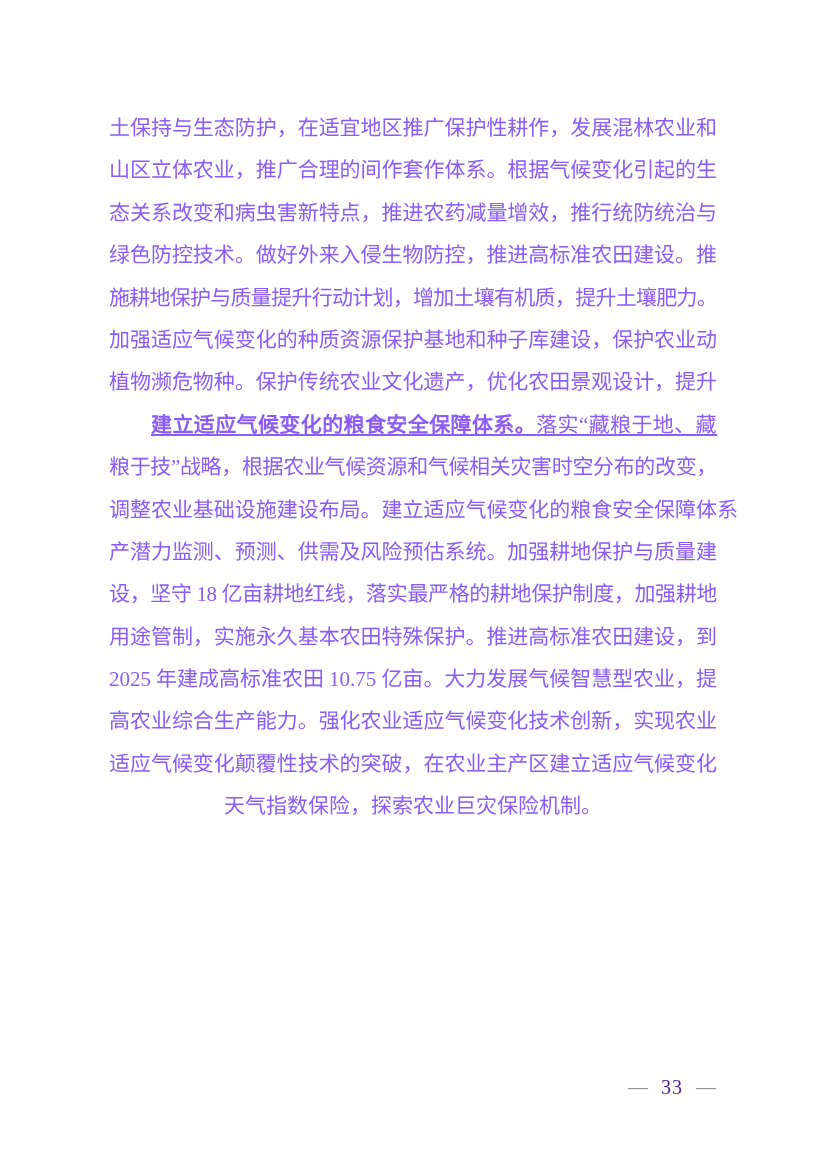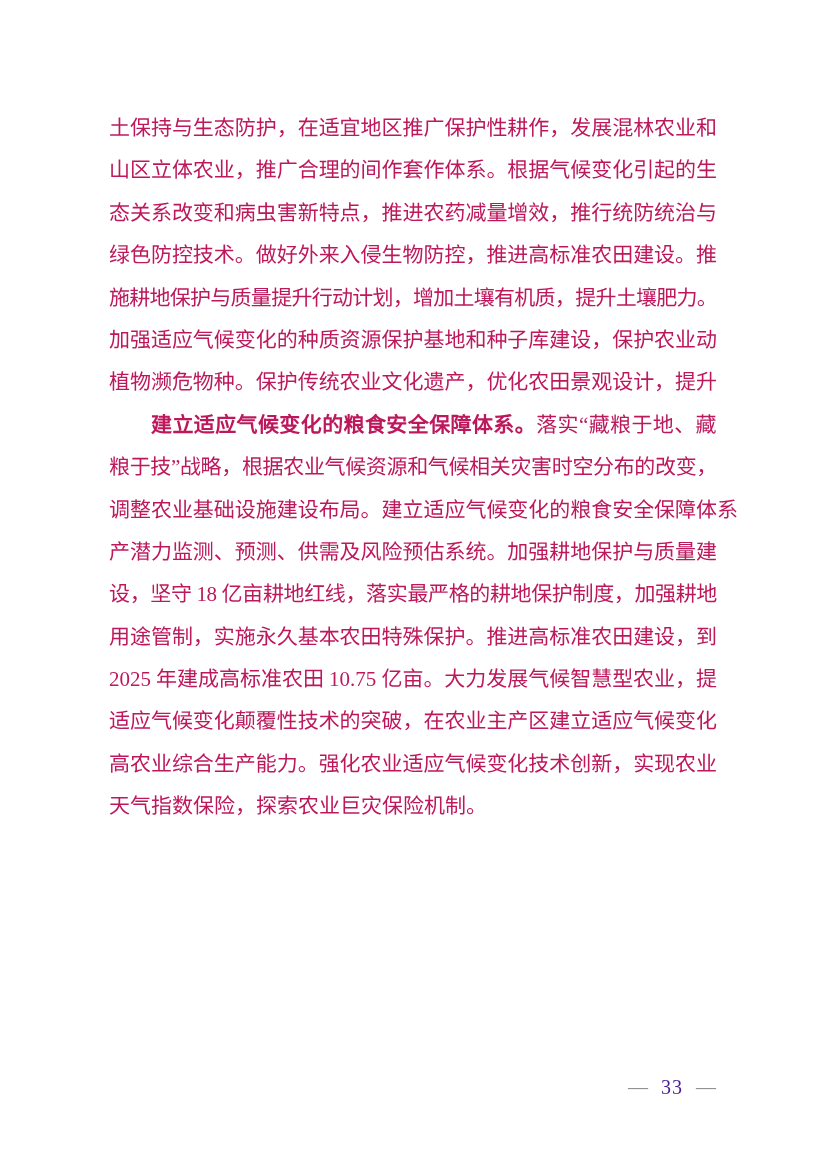--- a/index.html
+++ b/index.html
@@ -18,26 +18,27 @@
   .textblock {
     position: absolute;
     left: 109px;
     top: 107px;
     width: 608px;
   }
   .line {
     font-size: 21px;
     line-height: 42.4px;
     height: 42.4px;
-    color: #be185d;
+    color: #8b5cf6;
     white-space: nowrap;
-    text-align: left;
+    text-align: center;
   }
   .line.indent {
     padding-left: 42px;
+    text-decoration: underline;
   }
   .seg { }
   .bold-lead {
     font-family: "Liberation Sans", "DejaVu Sans", sans-serif;
     font-weight: 700;
   }
   .pageno {
     position: absolute;
     top: 1075px;
     right: 110px;
@@ -67,22 +68,22 @@
       <div class="line fill" style="letter-spacing: -0.733333px;"><span class="line-inner"><span class="seg">施耕地保护与质量提升行动计划，增加土壤有机质，提升土壤肥力。</span></span></div>
       <div class="line fill" style="letter-spacing: -0.0344828px;"><span class="line-inner"><span class="seg">加强适应气候变化的种质资源保护基地和种子库建设，保护农业动</span></span></div>
       <div class="line fill" style="letter-spacing: -0.0344828px;"><span class="line-inner"><span class="seg">植物濒危物种。保护传统农业文化遗产，优化农田景观设计，提升</span></span></div>
       <div class="line fill indent" style="letter-spacing: 0.395255px;"><span class="line-inner"><span class="seg bold-lead">建立适应气候变化的粮食安全保障体系。</span><span class="seg">落实“藏粮于地、藏</span></span></div>
       <div class="line fill" style="letter-spacing: -0.344271px;"><span class="line-inner"><span class="seg">粮于技”战略，根据农业气候资源和气候相关灾害时空分布的改变，</span></span></div>
       <div class="line fill" style="letter-spacing: -0.0344828px;"><span class="line-inner"><span class="seg">调整农业基础设施建设布局。建立适应气候变化的粮食安全保障体系</span></span></div>
       <div class="line fill" style="letter-spacing: -0.0344828px;"><span class="line-inner"><span class="seg">产潜力监测、预测、供需及风险预估系统。加强耕地保护与质量建</span></span></div>
       <div class="line fill" style="letter-spacing: -0.359375px;"><span class="line-inner"><span class="seg">设，坚守 18 亿亩耕地红线，落实最严格的耕地保护制度，加强耕地</span></span></div>
       <div class="line fill" style="letter-spacing: -0.0344828px;"><span class="line-inner"><span class="seg">用途管制，实施永久基本农田特殊保护。推进高标准农田建设，到</span></span></div>
       <div class="line fill" style="letter-spacing: -0.0277778px;"><span class="line-inner"><span class="seg">2025 年建成高标准农田 10.75 亿亩。大力发展气候智慧型农业，提</span></span></div>
+      <div class="line fill" style="letter-spacing: -0.0344828px;"><span class="line-inner"><span class="seg">高农业综合生产能力。强化农业适应气候变化技术创新，实现农业</span></span></div>
       <div class="line fill" style="letter-spacing: -0.0344828px;"><span class="line-inner"><span class="seg">适应气候变化颠覆性技术的突破，在农业主产区建立适应气候变化</span></span></div>
-      <div class="line fill" style="letter-spacing: -0.0344828px;"><span class="line-inner"><span class="seg">高农业综合生产能力。强化农业适应气候变化技术创新，实现农业</span></span></div>
       <div class="line"><span class="line-inner"><span class="seg">天气指数保险，探索农业巨灾保险机制。</span></span></div>
     </div>
   <div class="pageno">
     <span class="dash">—</span>
     <span class="num">33</span>
     <span class="dash">—</span>
   </div>
 </div>
 
 </body></html>

